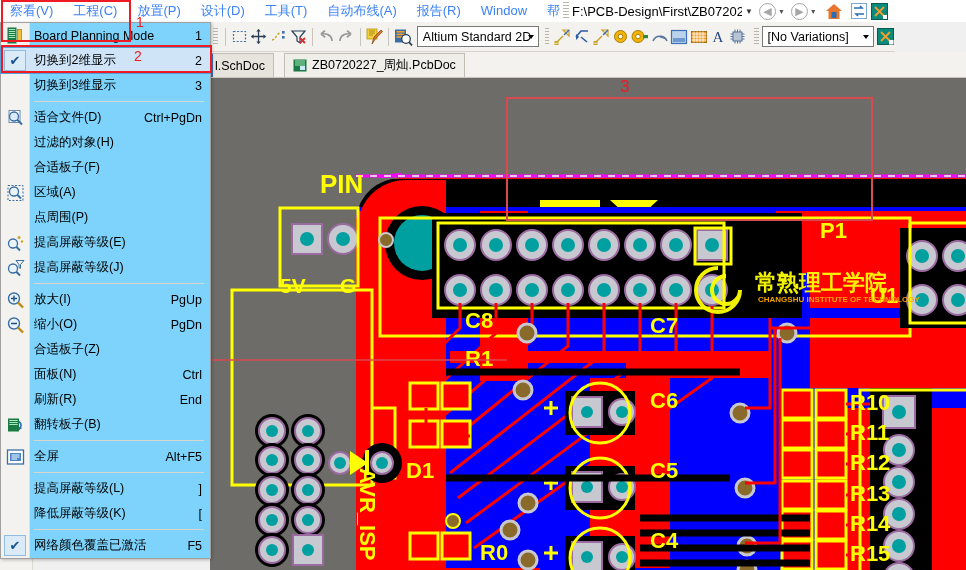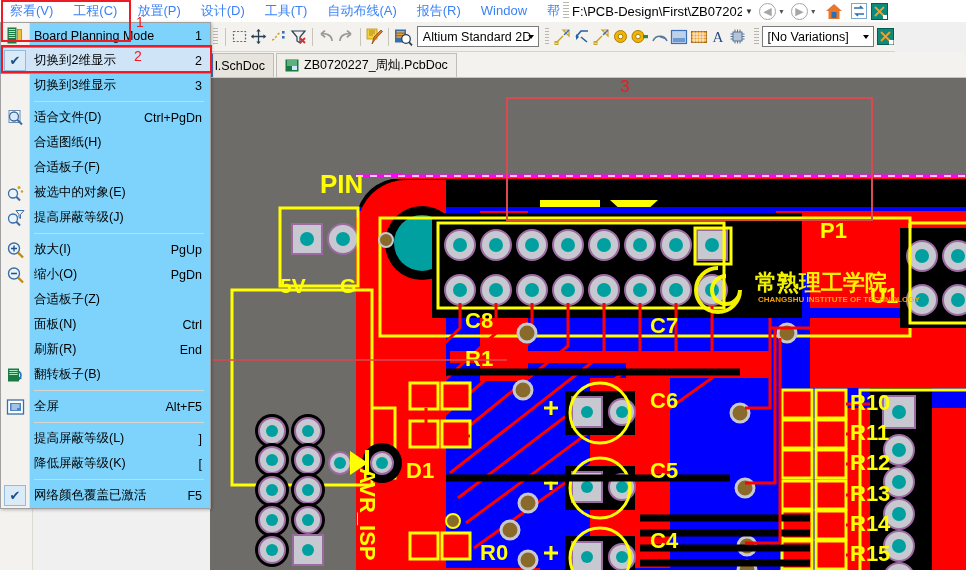--- a/index.html
+++ b/index.html
@@ -68,21 +68,21 @@
 
   
   .tabbar {
     position: absolute; top: 52px; left: 210px; width: 756px; height: 26px;
     background: #f3f2ee; border-bottom: 1px solid #c8c5bd;
     display: flex; align-items: flex-end; font-size: 12.5px;
   }
   .tab {
     height: 24px; display: flex; align-items: center; gap: 5px;
     padding: 0 8px; background: #e6e4dd; border: 1px solid #c0bdb5;
-    border-bottom: none; margin-right: 2px; color: #000; white-space: nowrap;
+    border-bottom: none; margin-right: 10px; color: #000; white-space: nowrap;
   }
   .tab.partial { padding-left: 2px; border-left: 3px solid #3f6fb5; }
   .tab.active { background: #efeee9; align-items: center; }
 
   
   .canvas {
     position: absolute; top: 78px; left: 210px; width: 756px; height: 492px;
     background: #6e6c68; overflow: hidden;
   }
 
@@ -727,41 +727,56 @@
           <rect x="3" y="2" width="11" height="12" fill="#fdfdfd" stroke="#6f8cae" stroke-width="1"></rect>
           <circle cx="8" cy="8" r="4.5" fill="#dbeaf7" stroke="#3a6ea5" stroke-width="1.3"></circle>
           <path d="M11.3 11.3 L16 16" stroke="#3a6ea5" stroke-width="2"></path>
         </svg>
       </span>
       <span class="lbl">适合文件(D)</span>
       <span class="acc">Ctrl+PgDn</span>
     </div>
 
     <div class="dd-item">
-      <span class="lbl">合适图纸(H)</span>
+      <span class="lbl">过滤的对象(H)</span>
       <span class="acc"></span>
     </div>
 
     <div class="dd-item">
       <span class="lbl">合适板子(F)</span>
       <span class="acc"></span>
     </div>
 
-
+    <div class="dd-item">
+      <span class="dd-ico">
+        <svg width="19" height="19" viewBox="0 0 19 19">
+          <rect x="2" y="2" width="15" height="15" fill="none" stroke="#3a6ea5" stroke-width="1" stroke-dasharray="2 1.5"></rect>
+          <circle cx="8" cy="8" r="4.5" fill="#eaf3fb" stroke="#3a6ea5" stroke-width="1.3"></circle>
+          <path d="M11.3 11.3 L15 15" stroke="#3a6ea5" stroke-width="2"></path>
+        </svg>
+      </span>
+      <span class="lbl">区域(A)</span>
+      <span class="acc"></span>
+    </div>
+
+    <div class="dd-item">
+      <span class="lbl">点周围(P)</span>
+      <span class="acc"></span>
+    </div>
 
     <div class="dd-item">
       <span class="dd-ico">
         <svg width="19" height="19" viewBox="0 0 19 19">
           <circle cx="7" cy="10" r="4.5" fill="#eaf3fb" stroke="#3a6ea5" stroke-width="1.3"></circle>
           <path d="M10.3 13.3 L14 17" stroke="#3a6ea5" stroke-width="2"></path>
           <circle cx="13" cy="4" r="1.5" fill="#c9a227"></circle>
           <circle cx="16" cy="8" r="1.2" fill="#c9a227"></circle>
         </svg>
       </span>
-      <span class="lbl">被选中的对象(E)</span>
+      <span class="lbl">提高屏蔽等级(E)</span>
       <span class="acc"></span>
     </div>
 
     <div class="dd-item">
       <span class="dd-ico">
         <svg width="19" height="19" viewBox="0 0 19 19">
           <circle cx="7" cy="10" r="4.5" fill="#eaf3fb" stroke="#3a6ea5" stroke-width="1.3"></circle>
           <path d="M10.3 13.3 L14 17" stroke="#3a6ea5" stroke-width="2"></path>
           <path d="M10 2 H18 L14.5 6 V10 L13 9 V6 Z" fill="none" stroke="#3a6ea5" stroke-width="1"></path>
         </svg>

